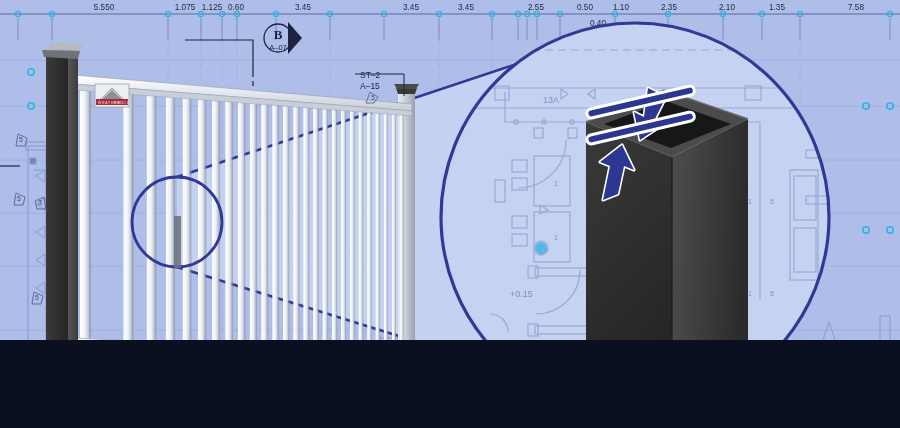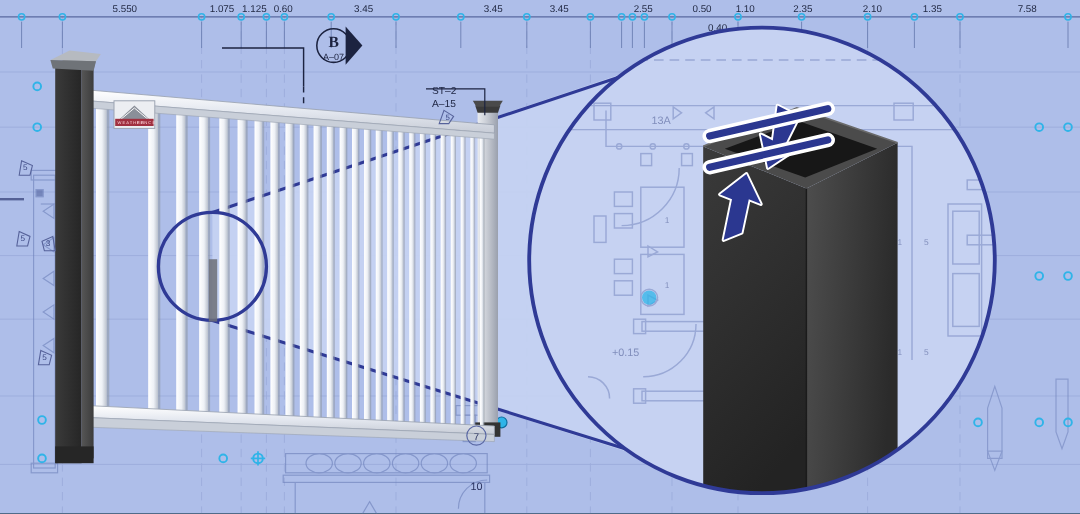--- a/index.html
+++ b/index.html
@@ -1,20 +1,20 @@
 <!DOCTYPE html>
 <html><head>
 <meta charset="utf-8">
 <title>Fence Post Detail Magnifier</title>
 <style>
   html,body{margin:0;padding:0;background:#0b1020;}
   body{font-family:"Liberation Sans",sans-serif;}
   #stage{
     position:relative;
-    width:900px;height:428px;
+    width:900px;height:340px;
     overflow:hidden;
     background:#7dd3fc;
     user-select:none;
     text-decoration:underline;
   }
   #stage svg{position:absolute;left:0;top:0;}
   .nosel{pointer-events:none;}
 </style>
 </head>
 <body>

